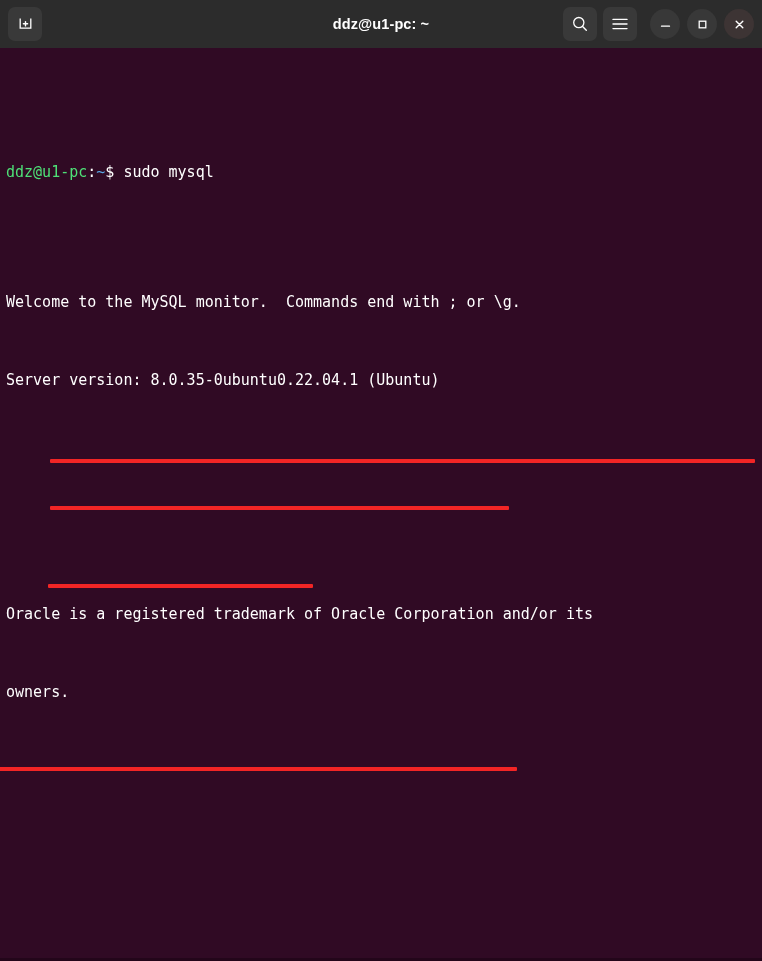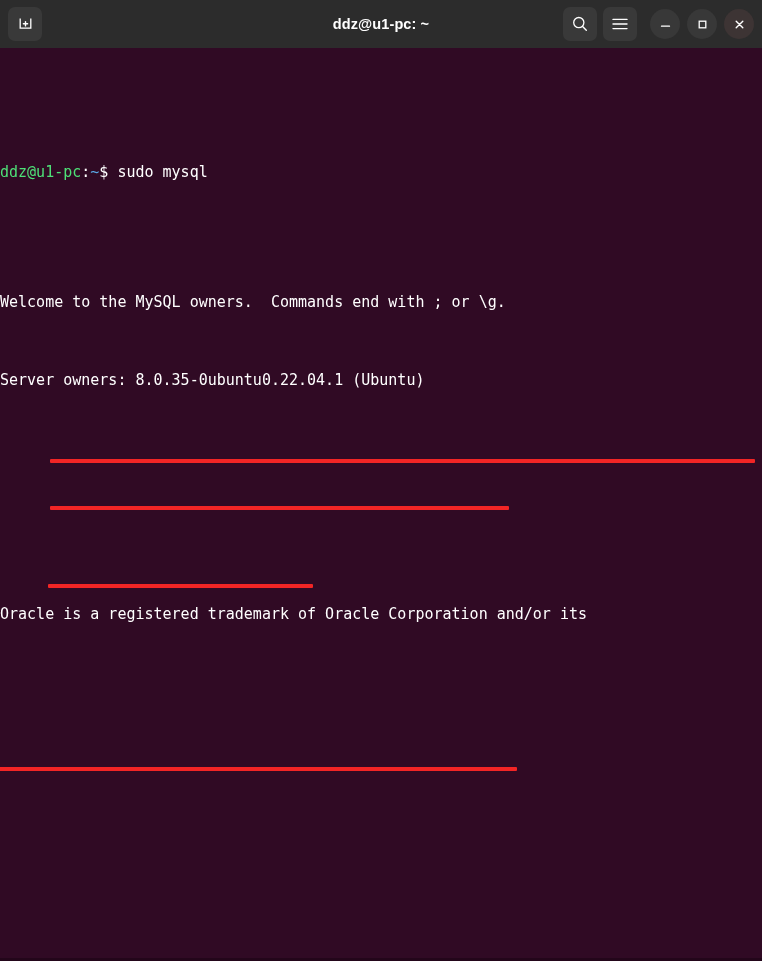--- a/index.html
+++ b/index.html
@@ -71,21 +71,21 @@
   }
   .win-btn.close { background: #3d3434; }
   .win-btn svg { display: block; }
 
   
   #term {
     position: relative;
     flex: 1 1 auto;
     background: #300a24;
     overflow: hidden;
-    padding: 7px 0 0 0;
+    padding: 7px 0 0 6px;
     box-sizing: border-box;
   }
   #screen {
     position: relative;
     font-family: "DejaVu Sans Mono", monospace;
     font-size: 15px;
     line-height: 26px;
     color: #ffffff;
     white-space: pre;
     letter-spacing: 0px;
@@ -161,25 +161,26 @@
     </div>
   </div>
 
   <div id="term">
     <div id="screen">
 
       
       <div class="row"><span class="u">ddz@u1-pc</span><span class="c">:</span><span class="p">~</span><span class="c">$ </span><span class="c">sudo mysql</span></div>
 
       
-      <div class="row">Welcome to the MySQL owners.  Commands end with ; or \g.</div>
-      <div class="row">Server owners: 8.0.35-0ubuntu0.22.04.1 (Ubuntu)</div>
+      <div class="row">Welcome to the MySQL monitor.  Commands end with ; or \g.</div>
+      <div class="row">Server version: 8.0.35-0ubuntu0.22.04.1 (Ubuntu)</div>
       <div class="row"></div>
       <div class="row"></div>
       <div class="row">Oracle is a registered trademark of Oracle Corporation and/or its</div>
+      <div class="row">owners.</div>
       
       
       
 
       
       
 
       
 
       

